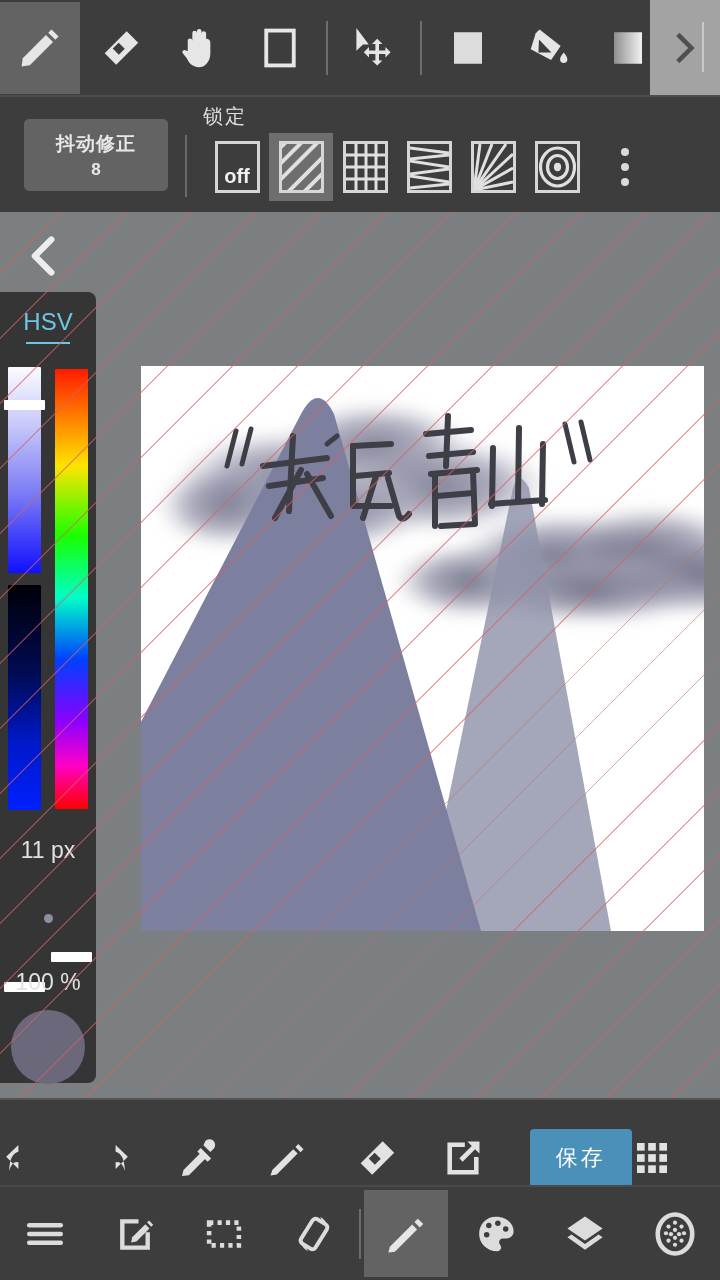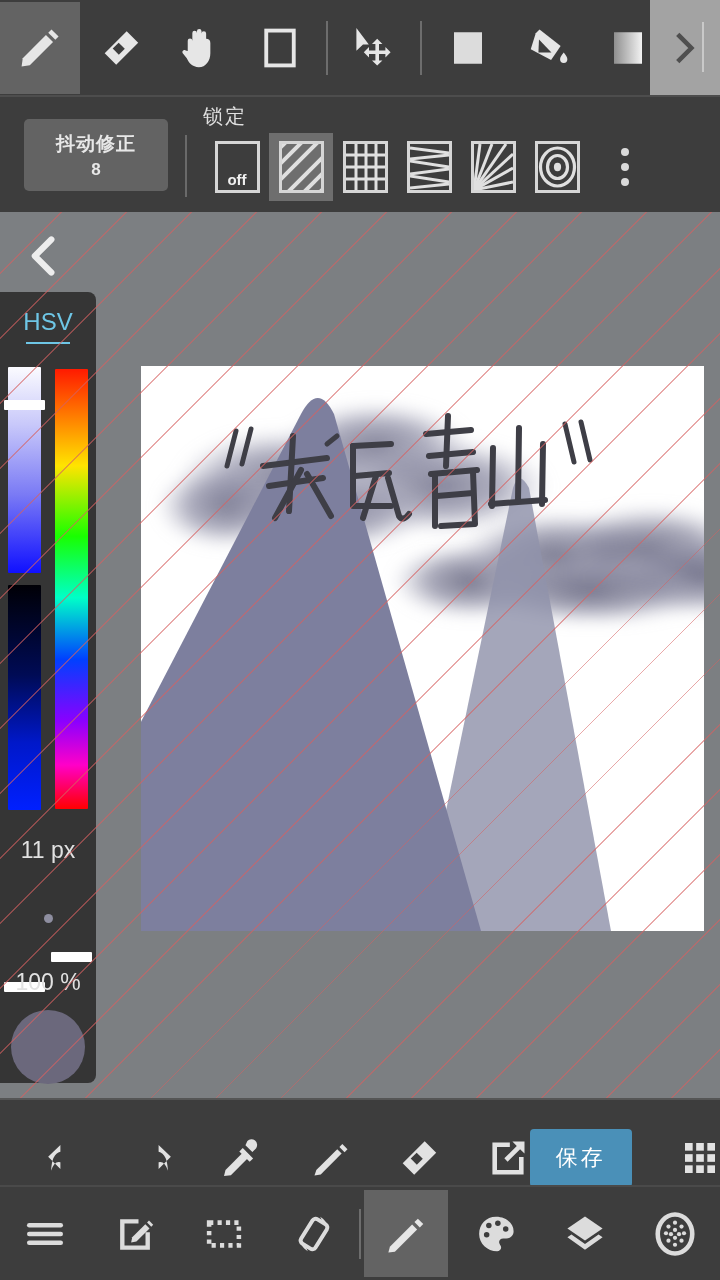--- a/index.html
+++ b/index.html
@@ -39,21 +39,21 @@
     display: flex; flex-direction: column; align-items: center; justify-content: center;
   }
   .stab-btn .t1 { font-size: 19px; letter-spacing: 1px; }
   .stab-btn .t2 { font-size: 17px; margin-top: 3px; }
   .sub-div { position: absolute; left: 185px; top: 135px; width: 2px; height: 62px; background: #6a6a6a; }
   .lock-label { position: absolute; left: 203px; top: 103px; font-size: 20px; color: #e0e0e0; letter-spacing: 2px; }
   .ruler-row { position: absolute; left: 205px; top: 133px; display: flex; align-items: center; }
   .ruler-btn { width: 64px; height: 68px; display: flex; align-items: center; justify-content: center; }
   .ruler-btn.sel { background: #6e6e6e; }
   .ruler-box { width: 45px; height: 52px; border: 3px solid #d6d6d6; position: relative; overflow: hidden; }
-  .off-txt { position: absolute; left: 0; right: 0; bottom: 2px; text-align: center; font-size: 15px; font-weight: bold; color: #f0f0f0; }
+  .off-txt { position: absolute; left: 0; right: 0; bottom: 2px; text-align: center; font-size: 20px; font-weight: bold; color: #f0f0f0; }
   .dots3 { width: 40px; display: flex; flex-direction: column; align-items: center; gap: 7px; margin-left: 16px; }
   .dots3 i { width: 8px; height: 8px; border-radius: 50%; background: #dadada; display: block; }
 
   
   .workspace {
     position: absolute; left: 0; top: 212px; width: 720px; height: 886px;
     background: #7c7f82; overflow: hidden;
   }
   .guides {
     position: absolute; left: -100px; top: -100px; width: 1000px; height: 1150px;
@@ -90,21 +90,21 @@
   .px-label { position: absolute; left: 0; right: 0; top: 545px; text-align: center; font-size: 23px; color: #e2e2e2; }
   .brush-dot { position: absolute; left: 44px; top: 622px; width: 9px; height: 9px; border-radius: 50%; background: #8e8ea0; }
   .pct-label { position: absolute; left: 0; right: 0; top: 677px; text-align: center; font-size: 23px; color: #e2e2e2; }
   .swatch { position: absolute; left: 11px; top: 718px; width: 74px; height: 74px; border-radius: 50%; background: #6b687c; }
 
   
   .bar-actions {
     position: absolute; left: 0; top: 1098px; width: 720px; height: 87px;
     background: #3d3d3d; border-top: 2px solid #555; display: flex; align-items: center;
   }
-  .act { flex: 1; display: flex; align-items: center; justify-content: flex-end; height: 87px; margin-top: 30px; }
+  .act { flex: 1; display: flex; align-items: center; justify-content: flex-start; height: 87px; margin-top: 30px; }
   .save-btn {
     width: 102px; height: 58px; background: #4a90b8; border-radius: 4px;
     display: flex; align-items: center; justify-content: center;
     color: #fff; font-size: 22px; letter-spacing: 3px;
   }
   .bar-nav {
     position: absolute; left: 0; top: 1185px; width: 720px; height: 95px;
     background: #3d3d3d; border-top: 2px solid #4a4a4a; display: flex; align-items: center;
   }
   .nav { flex: 1; display: flex; align-items: center; justify-content: center; height: 95px; position: relative; }

